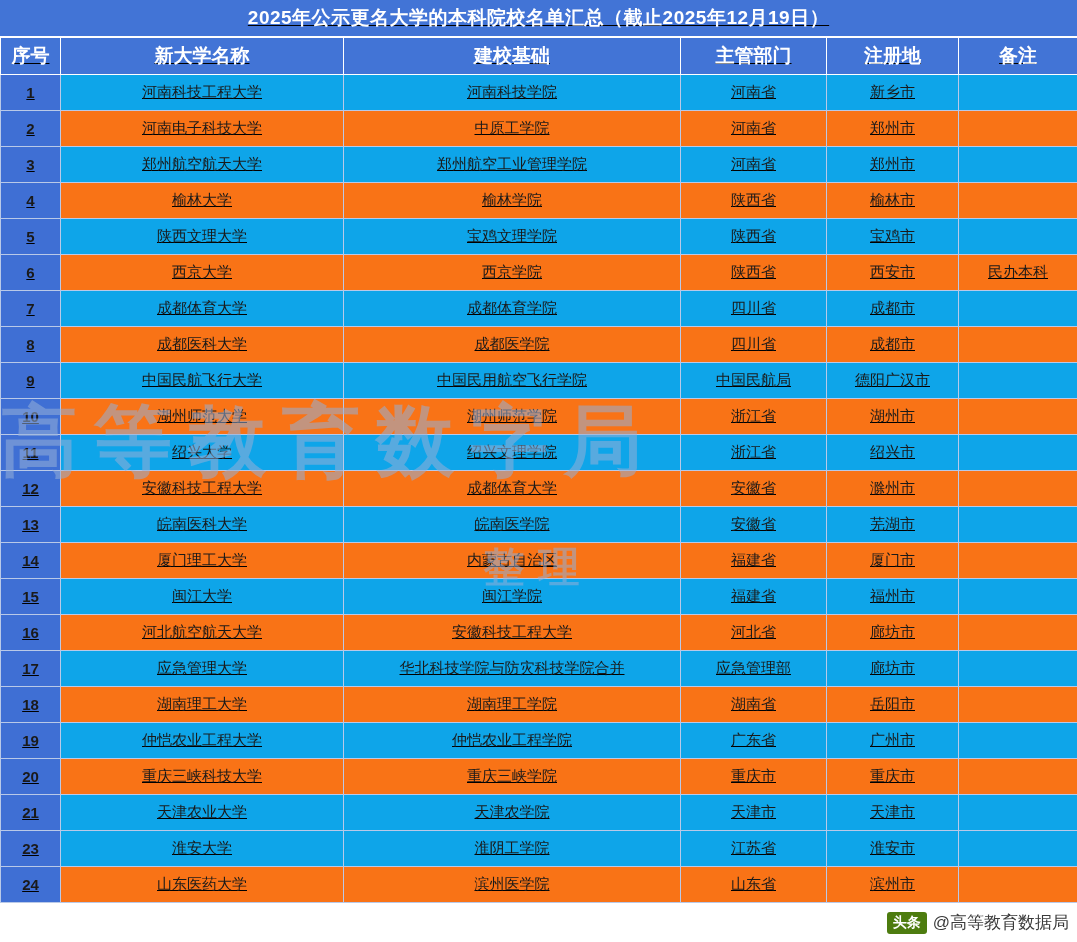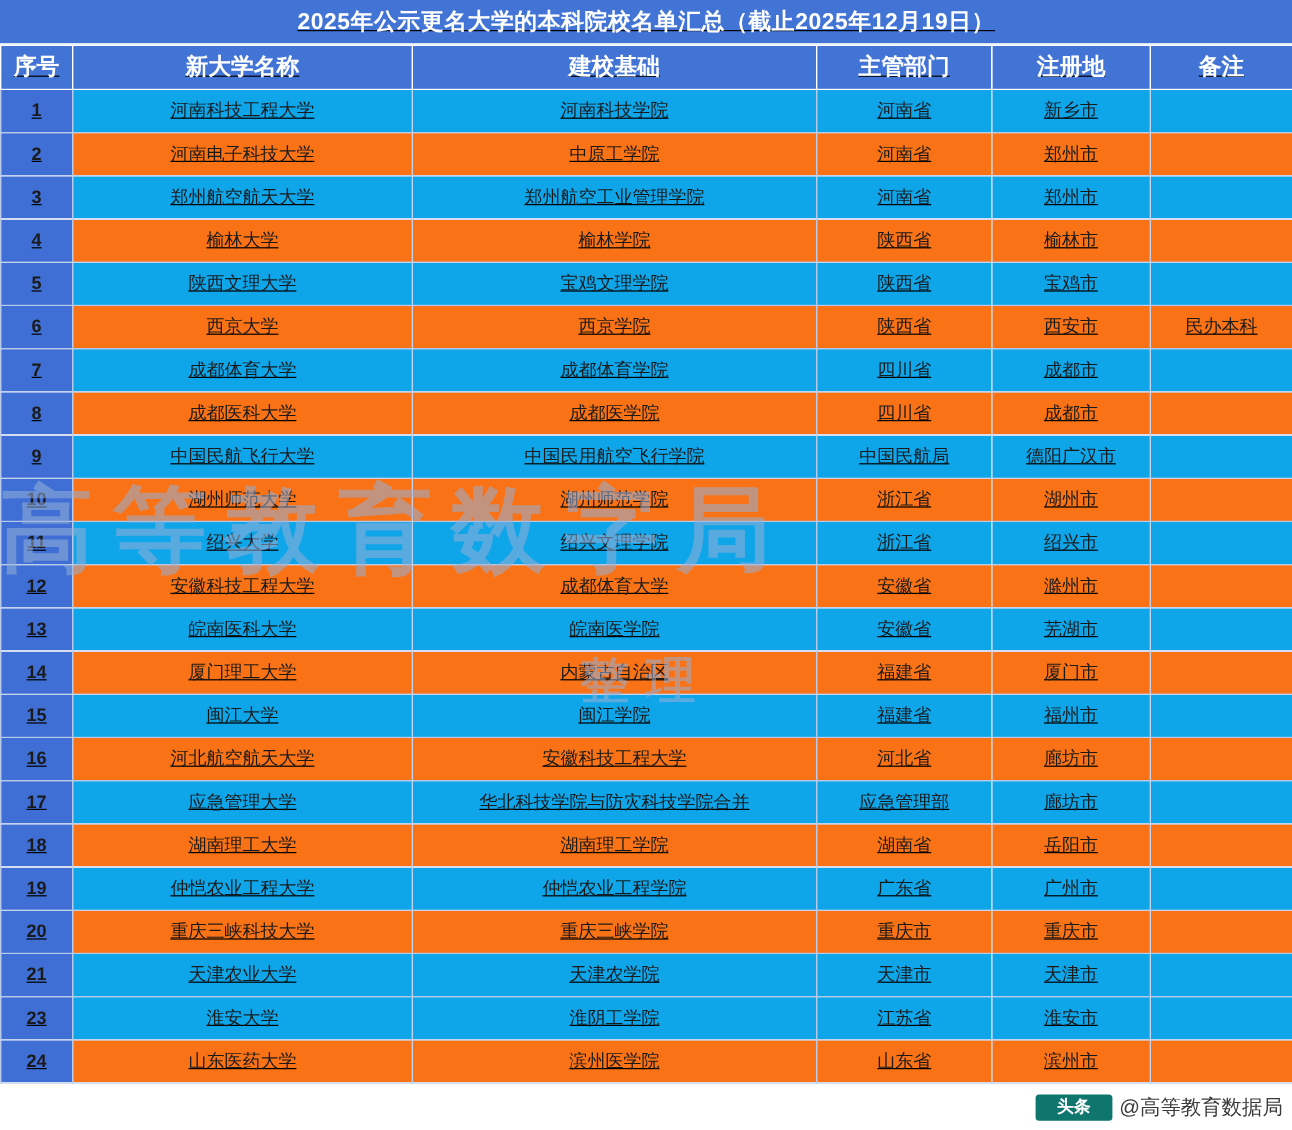--- a/index.html
+++ b/index.html
@@ -110,24 +110,24 @@
     bottom: 8px;
     display: flex;
     align-items: center;
     gap: 6px;
     font-size: 17px;
     color: #3a3a3a;
     background: transparent;
     pointer-events: none;
   }
   .badge .tt {
-    background: #0f766e;
+    background: #4d7c0f;
     color: #ffffff;
     font-size: 14px;
-    padding: 2px 18px;
+    padding: 2px 6px;
     border-radius: 3px;
     font-weight: bold;
   }
 </style>
 </head>
 <body>
 
 <div class="sheet">
 
   <div class="title-bar">2025年公示更名大学的本科院校名单汇总（截止2025年12月19日）</div>

